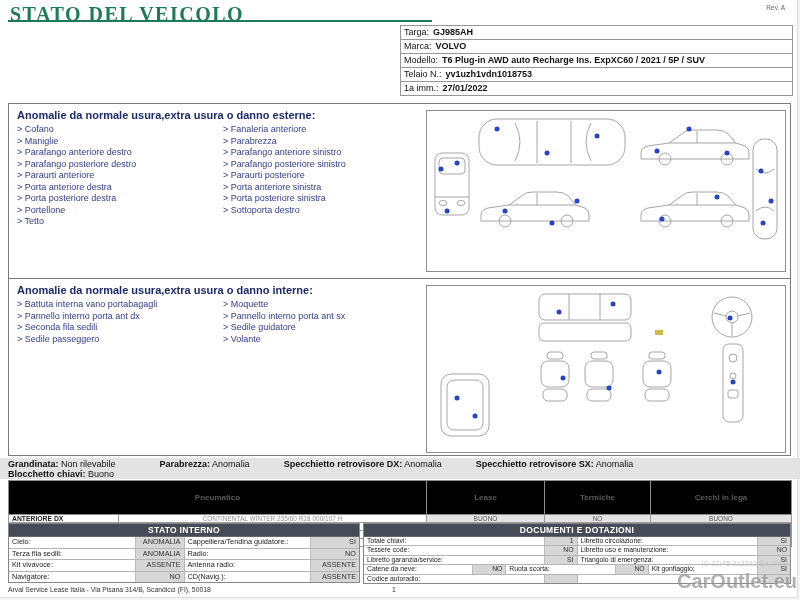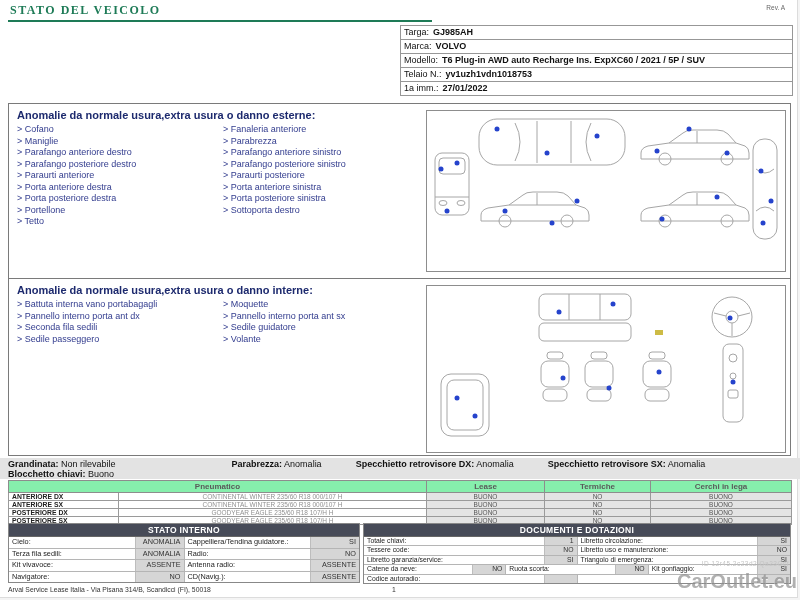--- a/index.html
+++ b/index.html
@@ -9,21 +9,21 @@
     font-family:"Liberation Sans",sans-serif;
   }
   :root{
     --green:#1e7b57;
     --navy:#323c8e;
     --darkhead:#474b58;
   }
   .sheet{position:absolute;left:0;top:0;width:797px;height:597px;background:#fff;border-right:1px solid #dcdcdc;border-bottom:1px solid #dcdcdc}
 
   
-  .doc-title{position:absolute;left:10px;top:3px;font-family:"Liberation Serif",serif;font-size:12px;font-weight:bold;letter-spacing:1.5px;color:var(--green)}
+  .doc-title{position:absolute;left:10px;top:3px;font-family:"Liberation Serif",serif;font-size:20px;font-weight:bold;letter-spacing:1.5px;color:var(--green)}
   .title-rule{position:absolute;left:8px;top:20px;width:424px;height:2px;background:var(--green)}
   .rev{position:absolute;right:12px;top:4px;font-size:6.5px;color:#666}
 
   
   .info{position:absolute;border:1px solid #979797;font-size:9px;background:#fff}
   .info-left{left:8px;top:25px;width:386px}
   .info-right{left:400px;top:25px;width:391px}
   .info-row{display:flex;align-items:baseline;border-bottom:1px solid #979797;padding:1px 3px;line-height:11px;min-height:11px}
   .info-row:last-child{border-bottom:none}
   .ilbl{margin-right:4px;white-space:nowrap}
@@ -44,26 +44,26 @@
   .sec-int .col:first-child .item{max-width:172px}
   .diagram{position:absolute;right:4px;top:6px;border:1px solid #8d8d8d;background:#fff;line-height:0}
   .carsvg{fill:none;stroke:#a6a6a6;stroke-width:1}
 
   
   .status-band{position:absolute;left:0;top:458px;width:800px;height:21px;background:#e3e3e3;font-size:9px}
   .status-row{position:absolute;left:8px;white-space:nowrap}
   .srow1{top:1px}
   .srow2{top:11px}
   .stitem{margin-right:34px}
-  .status-row .stitem:first-child{margin-right:116px}
+  .status-row .stitem:first-child{margin-right:44px}
   .stl{font-weight:bold}
 
   
   .tires{position:absolute;left:8px;top:480px;width:783px;border-collapse:collapse;table-layout:fixed;background:#fff}
-  .tires th{background:#86efac;color:#5a5a5a;font-size:8px;font-weight:bold;border:1px solid #8d8d8d;height:11px;padding:0;line-height:11px}
+  .tires th{background:#000000;color:#5a5a5a;font-size:8px;font-weight:bold;border:1px solid #8d8d8d;height:11px;padding:11px;line-height:11px}
   .tires td{border:1px solid #9a9a9a;height:7px;padding:0 3px;overflow:hidden;white-space:nowrap;line-height:7px}
   .tpos{font-size:6.8px;font-weight:bold;color:#222}
   .tname{font-size:6.5px;color:#909090;text-align:center}
   .tval{font-size:6.5px;color:#555;text-align:center;background:#e4e4e4}
 
   
   .bt{position:absolute;top:523px;border:1px solid #888;background:#fff;box-sizing:border-box}
   .bt-left{left:8px;width:352px}
   .bt-right{left:363px;width:428px}
   .bt-head{background:var(--darkhead);color:#fff;text-align:center;font-weight:bold;font-size:8.5px;height:12px;line-height:12px;letter-spacing:.3px;border-bottom:1px solid #666}

